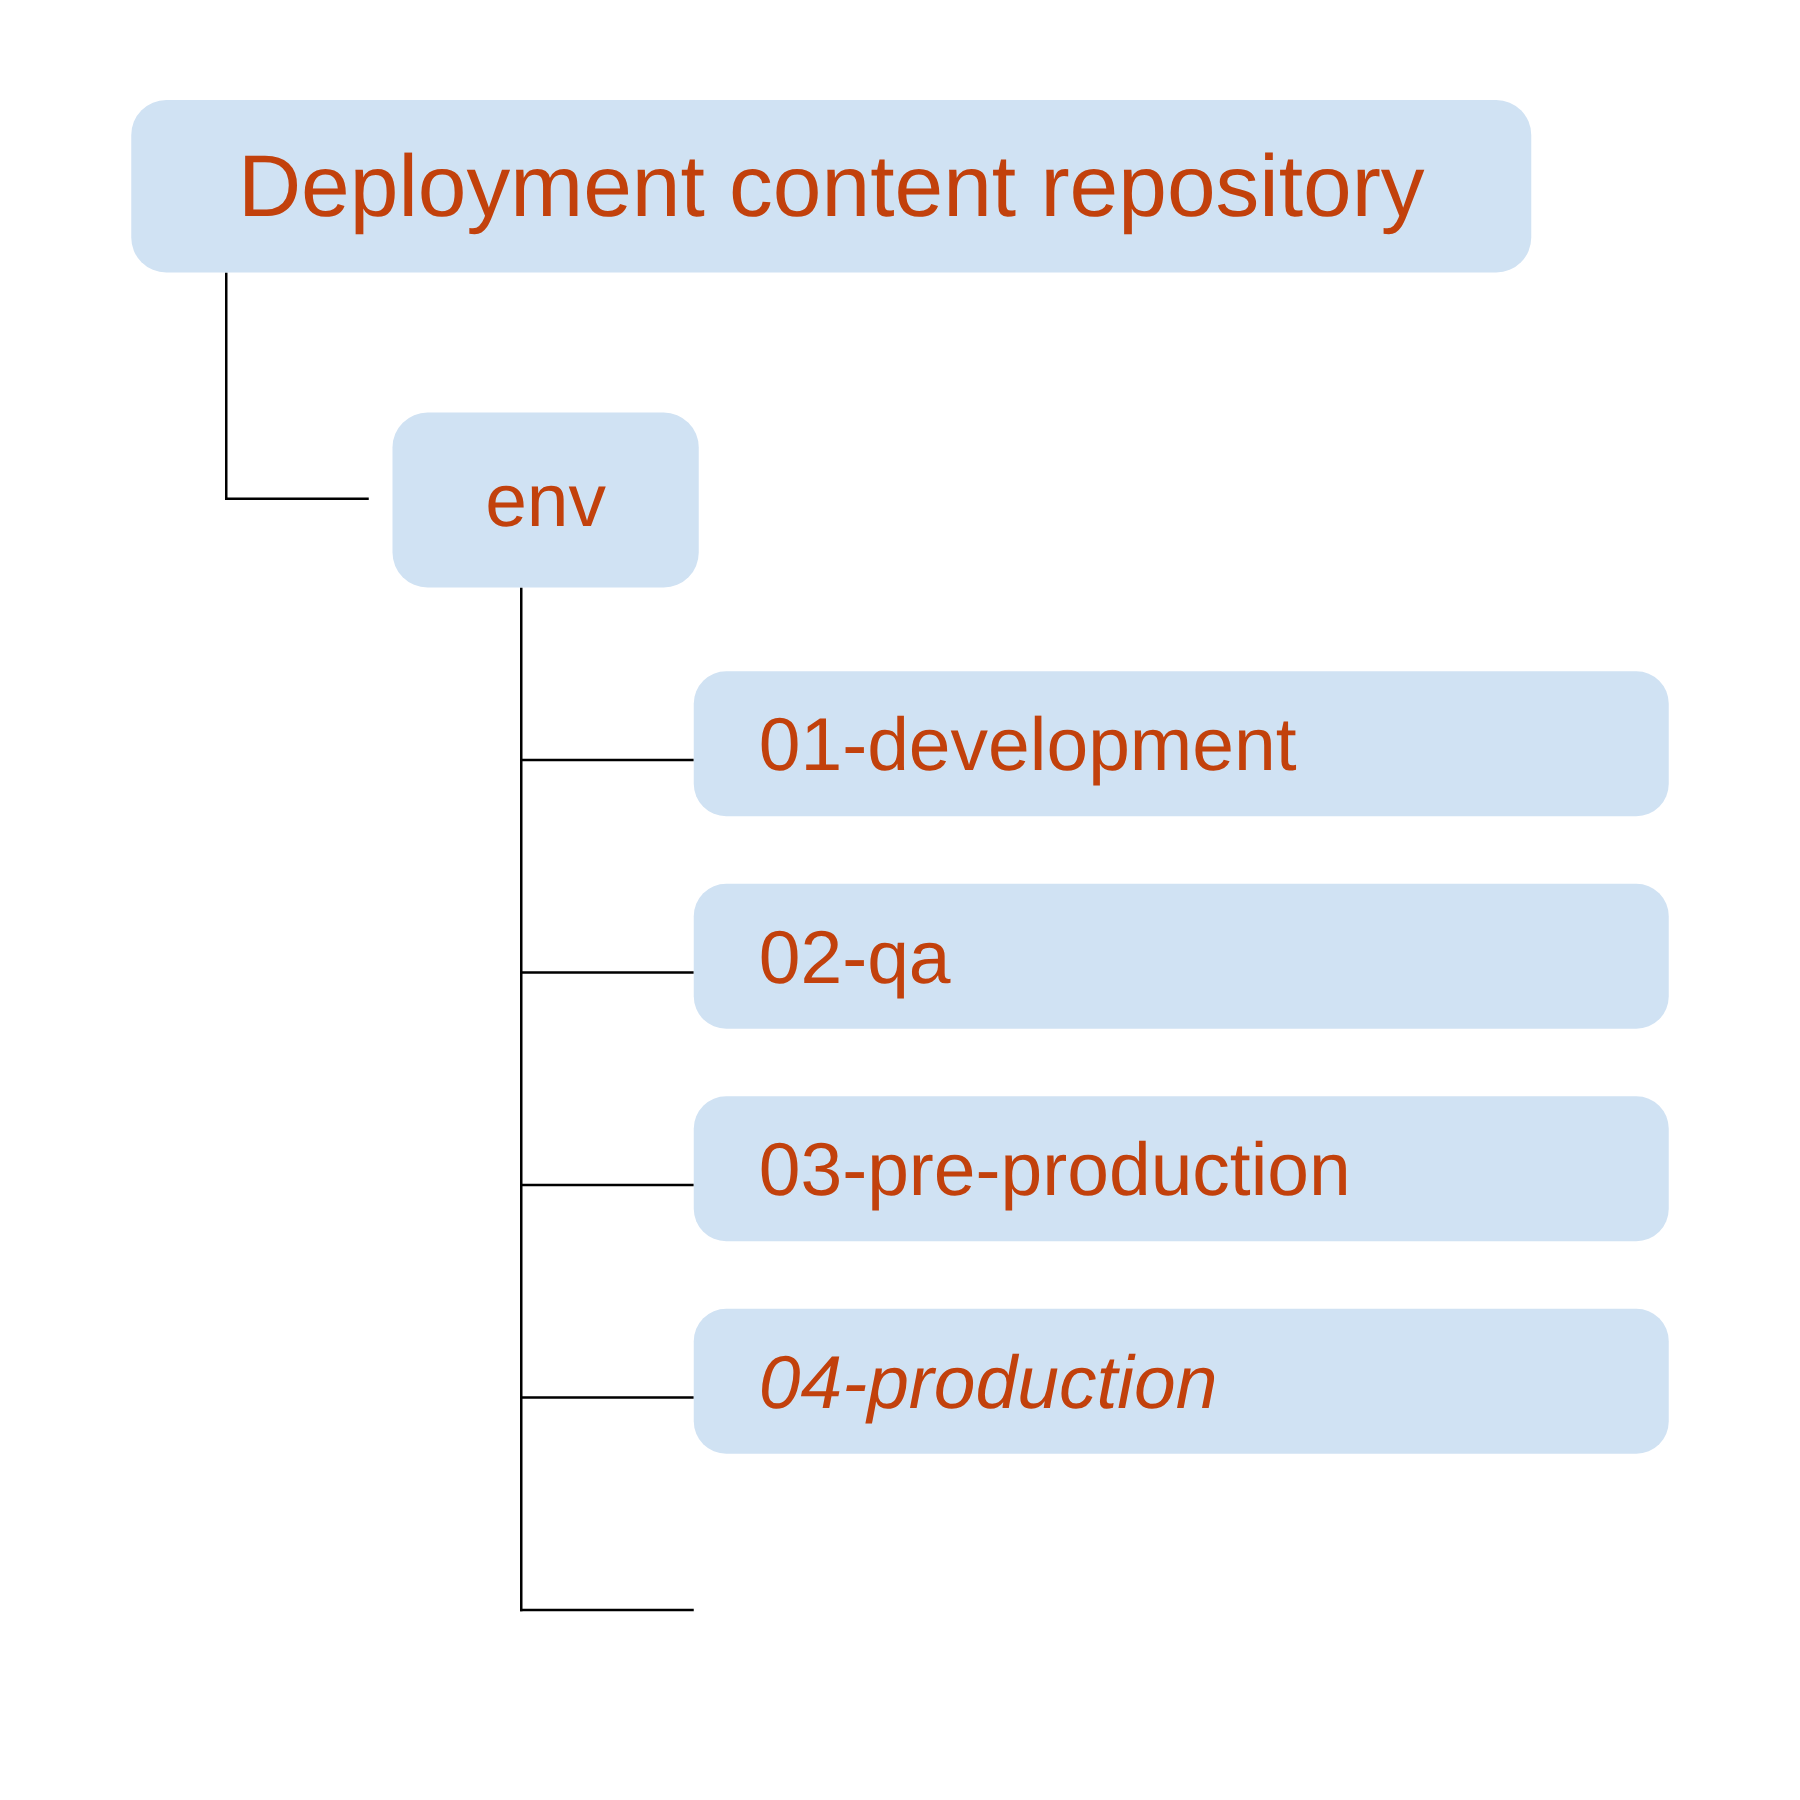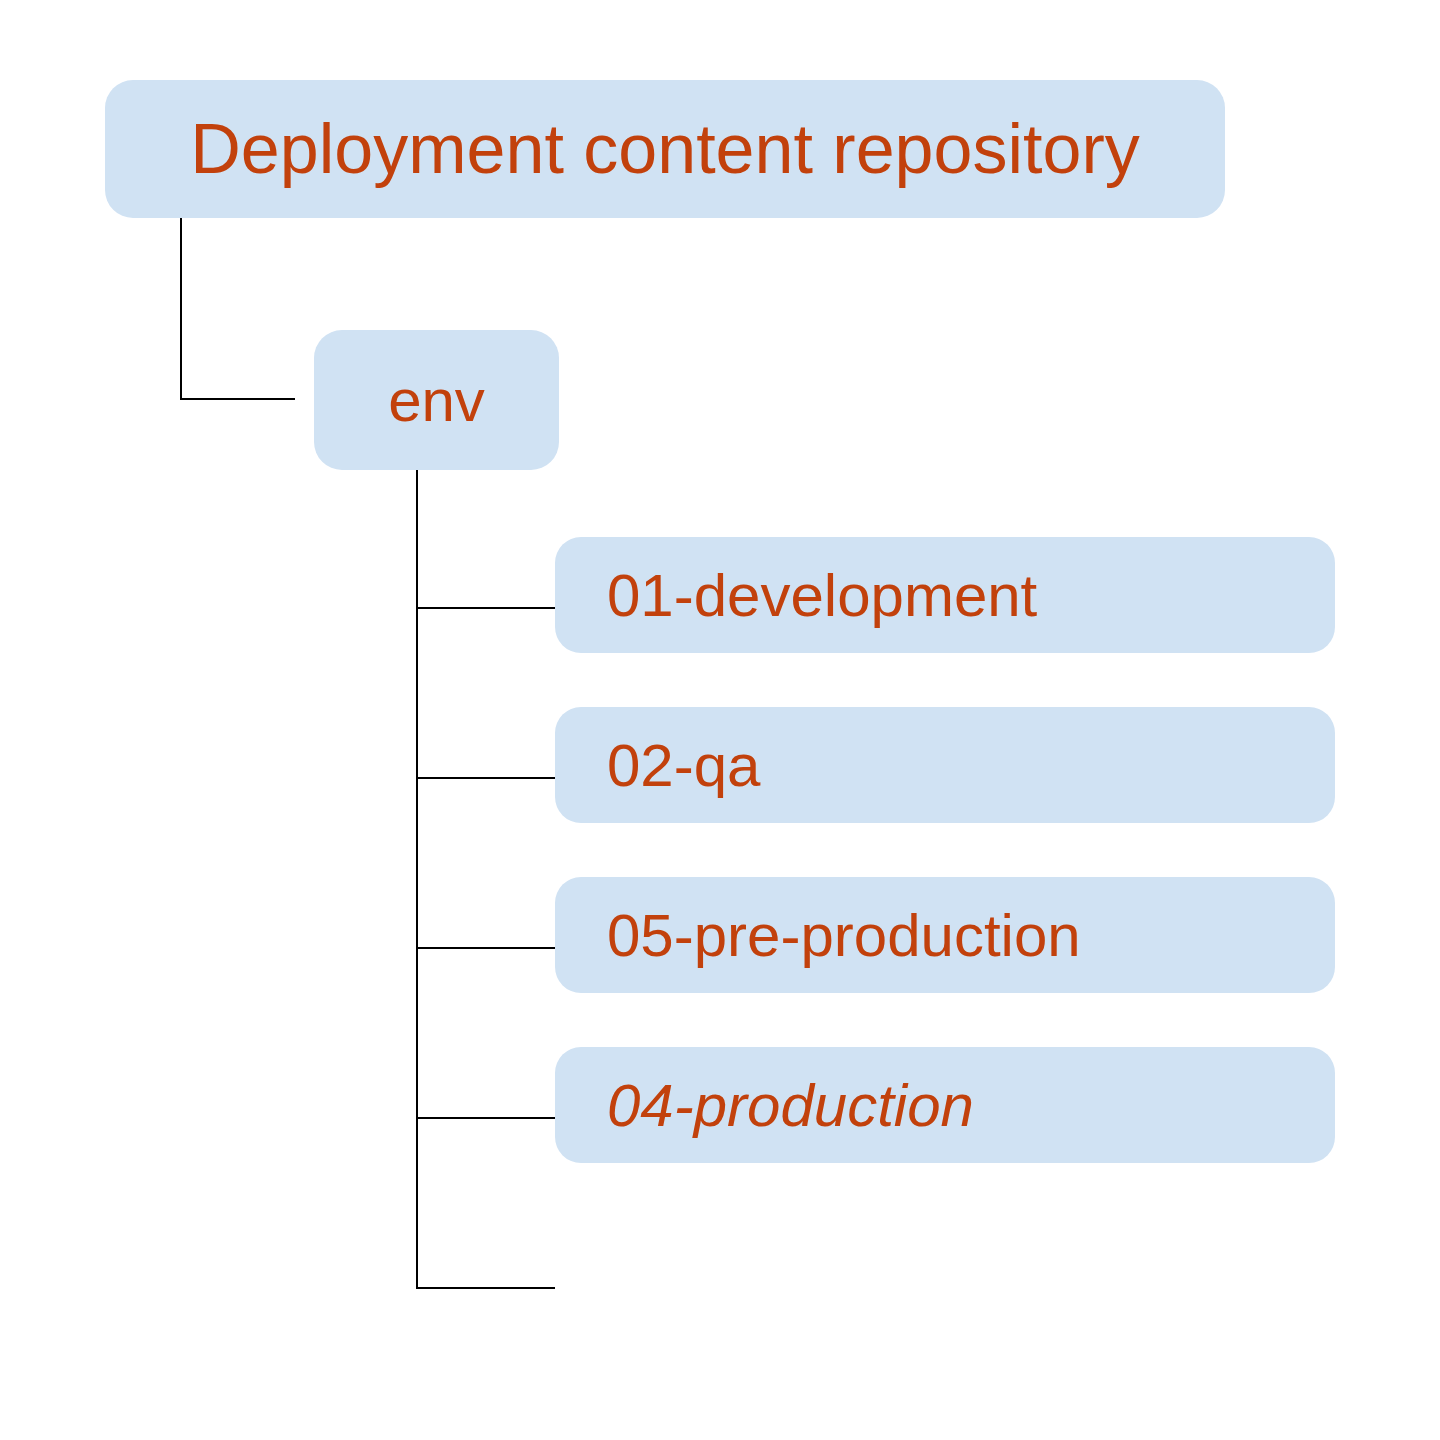--- a/index.html
+++ b/index.html
@@ -96,21 +96,21 @@
 
   <div class="node node-leaf leaf-0">
     <span>01-development</span>
   </div>
 
   <div class="node node-leaf leaf-1">
     <span>02-qa</span>
   </div>
 
   <div class="node node-leaf leaf-2">
-    <span>05-pre-production</span>
+    <span>03-pre-production</span>
   </div>
 
   <div class="node node-leaf leaf-3">
     <span>04-production</span>
   </div>
 
 
 </div>
 
 </body></html>

